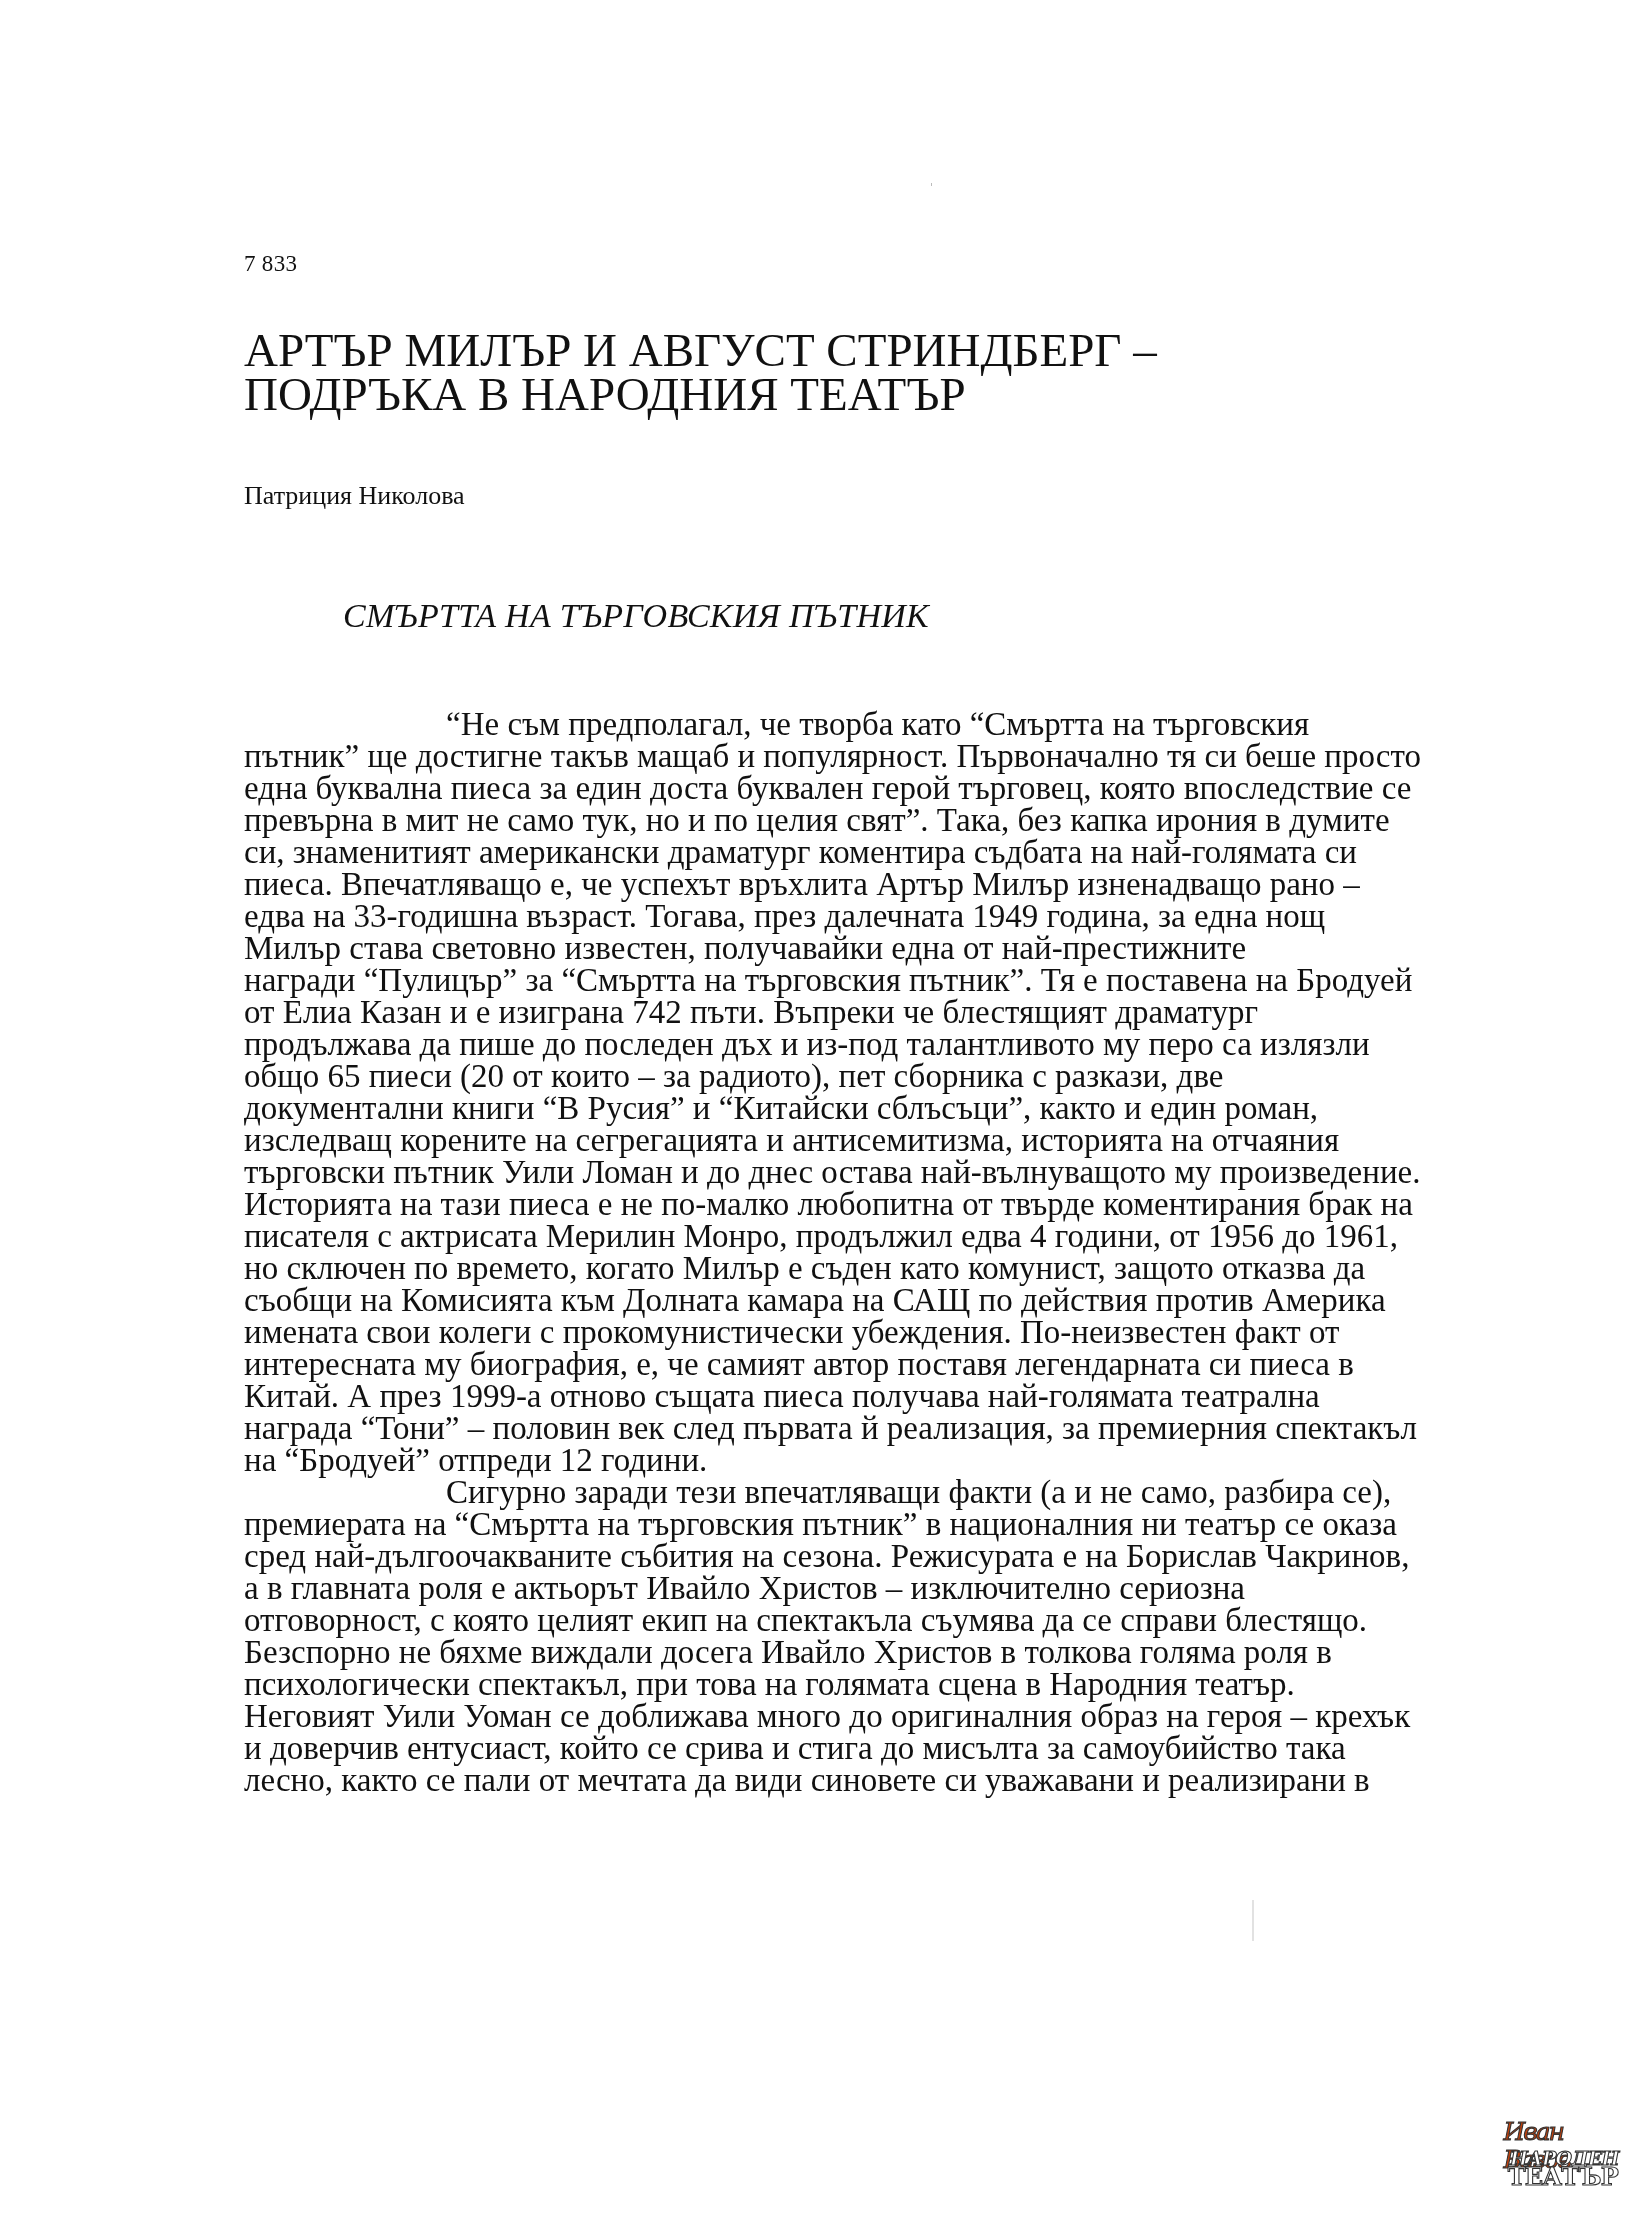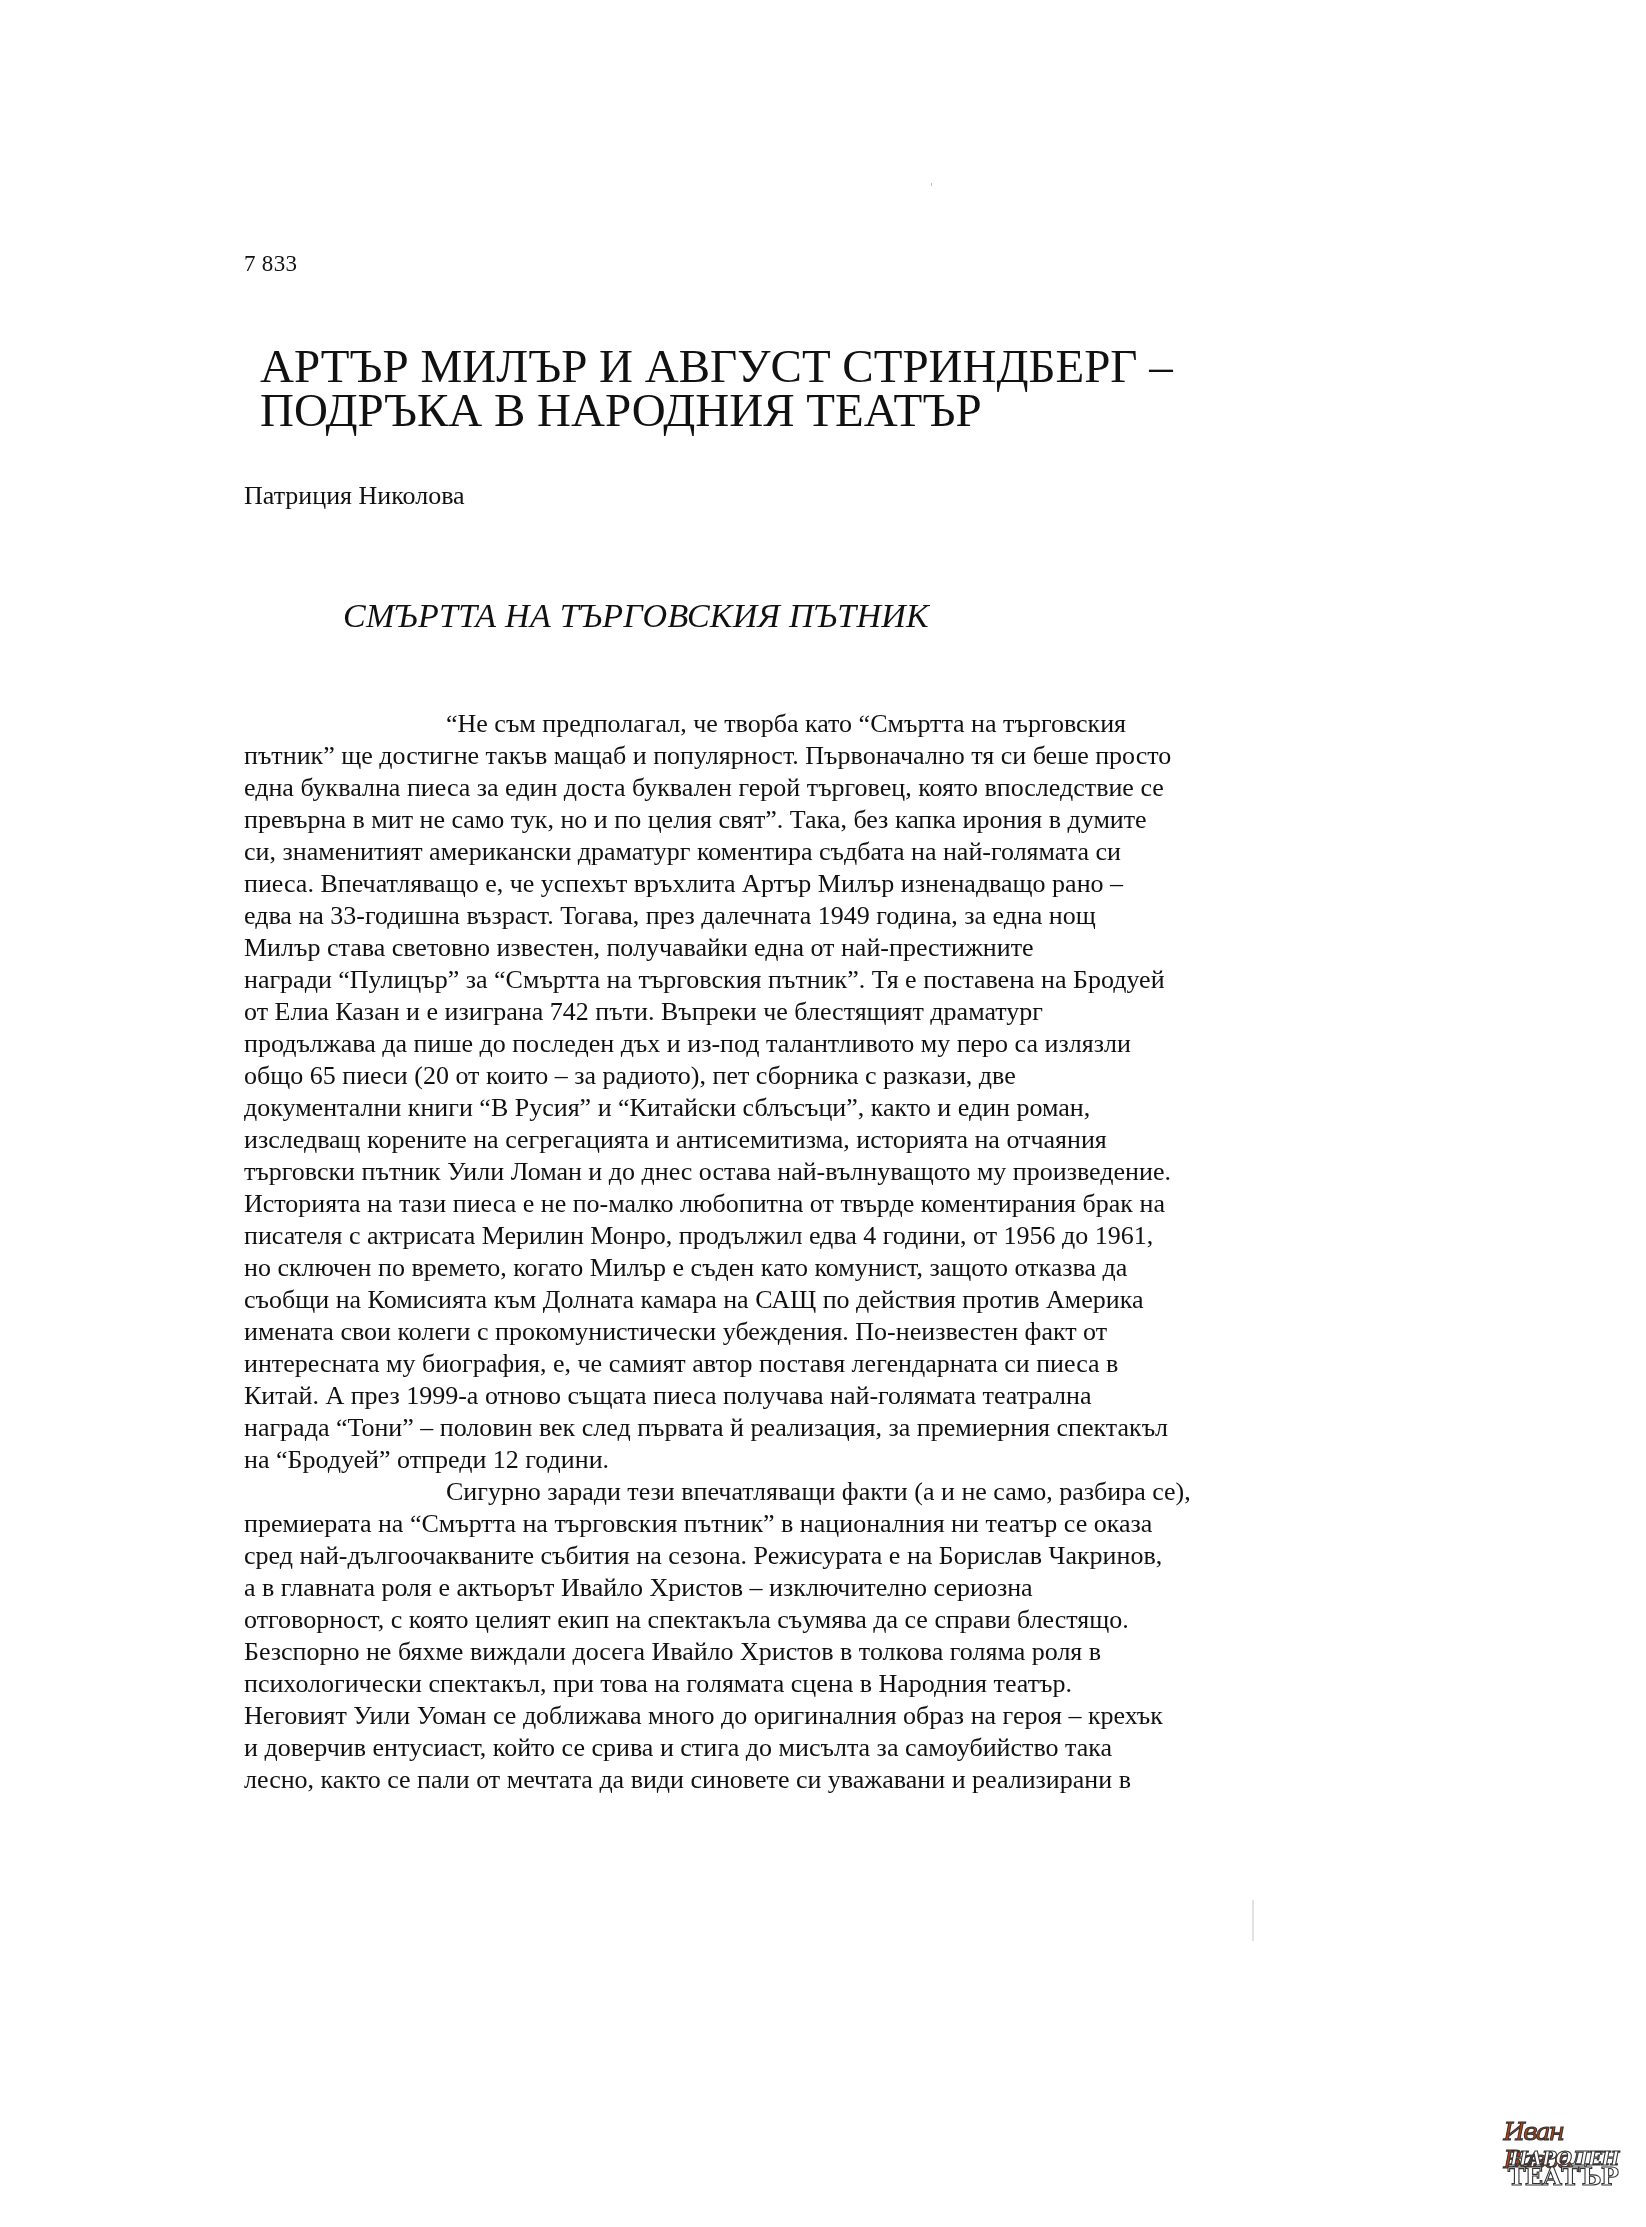--- a/index.html
+++ b/index.html
@@ -1,26 +1,26 @@
 <!DOCTYPE html>
 <html style="font-size:11px"><head>
 <meta charset="utf-8">
 <style>
   html, body { margin: 0; padding: 0; background: #ffffff; }
   body { width: 1647px; height: 2227px; position: relative; overflow: hidden;
          font-family: "Liberation Serif", "DejaVu Serif", serif; color: #111111; }
   .page { position: absolute; left: 0; top: 0; width: 1647px; height: 2227px; }
   .doc-number { position: absolute; left: 244px; top: 250px; font-size: 23px; line-height: 27.5px; letter-spacing: 0.3px; }
-  .title { position: absolute; left: 244px; top: 328px; width: 1236px; margin: 16px; font-weight: normal;
+  .title { position: absolute; left: 244px; top: 328px; width: 1236px; margin: 0; font-weight: normal;
            font-size: 47px; line-height: 44px; letter-spacing: 0px; }
   .title .line { display: block; white-space: nowrap; }
   .author { position: absolute; left: 244px; top: 481px; font-size: 26px; line-height: 30px; }
   .section-heading { position: absolute; left: 343px; top: 596px; margin: 0; font-weight: normal;
                      font-style: italic; font-size: 34px; line-height: 40px; letter-spacing: 0.3px; }
-  .body { position: absolute; left: 244px; top: 708px; width: 1236px; font-size: 26px; line-height: 32px; }
+  .body { position: absolute; left: 244px; top: 708px; width: 1236px; font-size: 33px; line-height: 32px; }
   .body .line { display: block; white-space: nowrap; }
   .body .indent { padding-left: 202px; }
   .logo { position: absolute; left: 1494px; top: 2118px; width: 103px; height: 76px; }
   .logo-script { position: absolute; left: 9.6px; top: 0px; font-family: "DejaVu Serif", serif; font-style: italic;
                  font-size: 25px; line-height: 27.5px; color: #c2410c; -webkit-text-stroke: 1.1px #333; letter-spacing: -2.1px; }
   .logo-line1, .logo-line2 { position: absolute; font-family: "DejaVu Serif", serif; font-weight: bold;
                  color: #ffffff; -webkit-text-stroke: 1.1px #333; letter-spacing: -0.7px; white-space: nowrap; }
   .logo-line1 { left: 16px; top: 29px; font-size: 19px; line-height: 22px; font-style: italic; }
   .logo-line2 { left: 13.7px; top: 49px; font-size: 24px; line-height: 19px; }
   .speck { position: absolute; background: #bbbbbb; }

